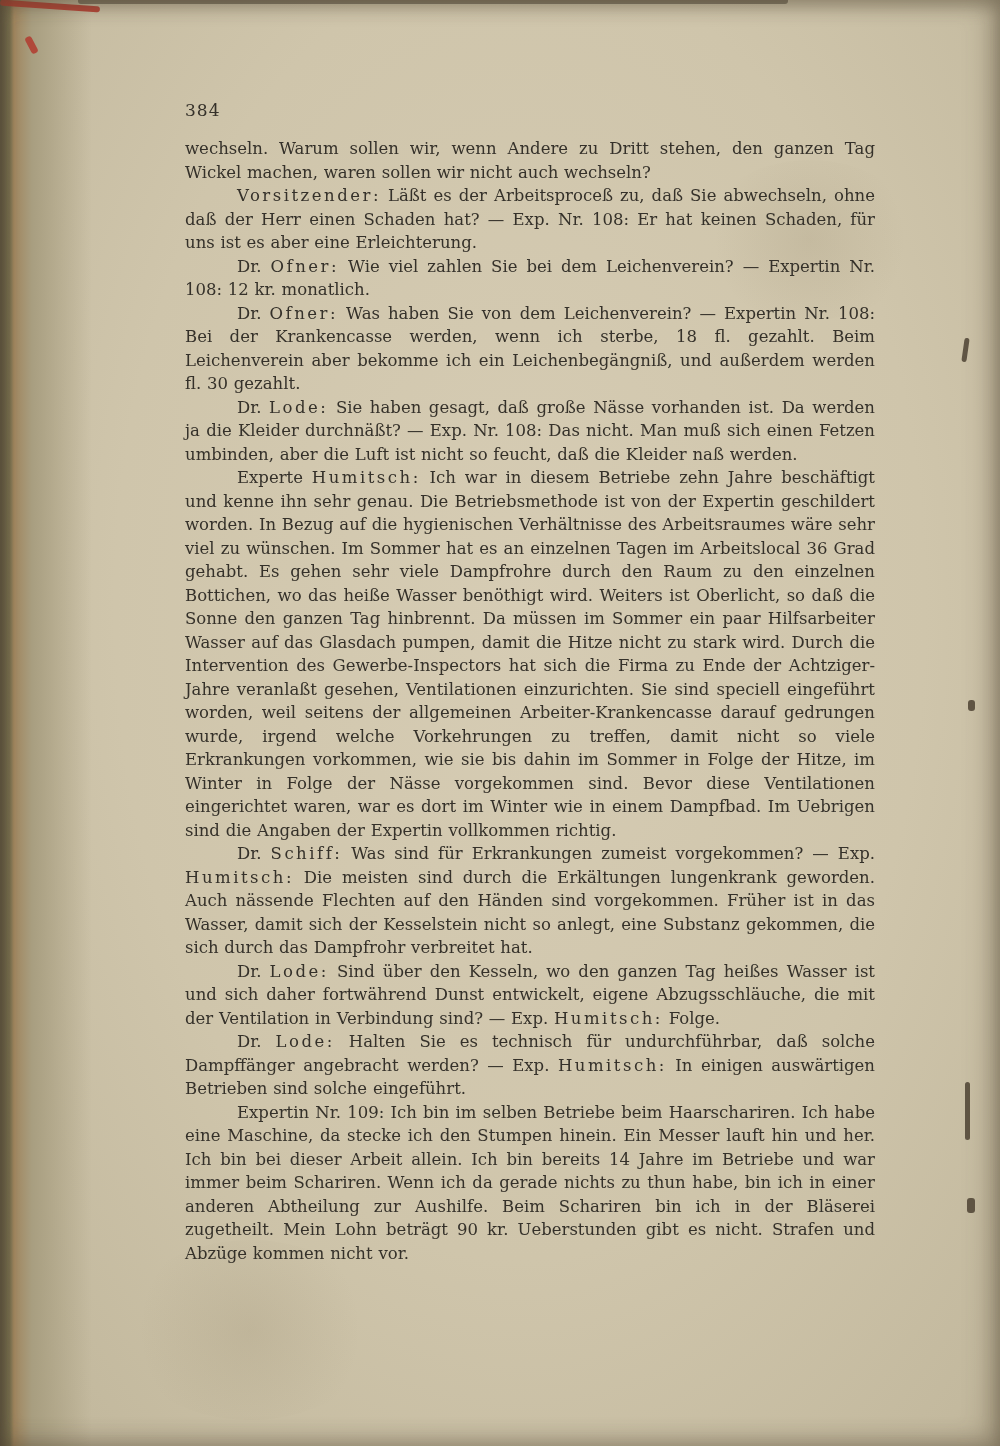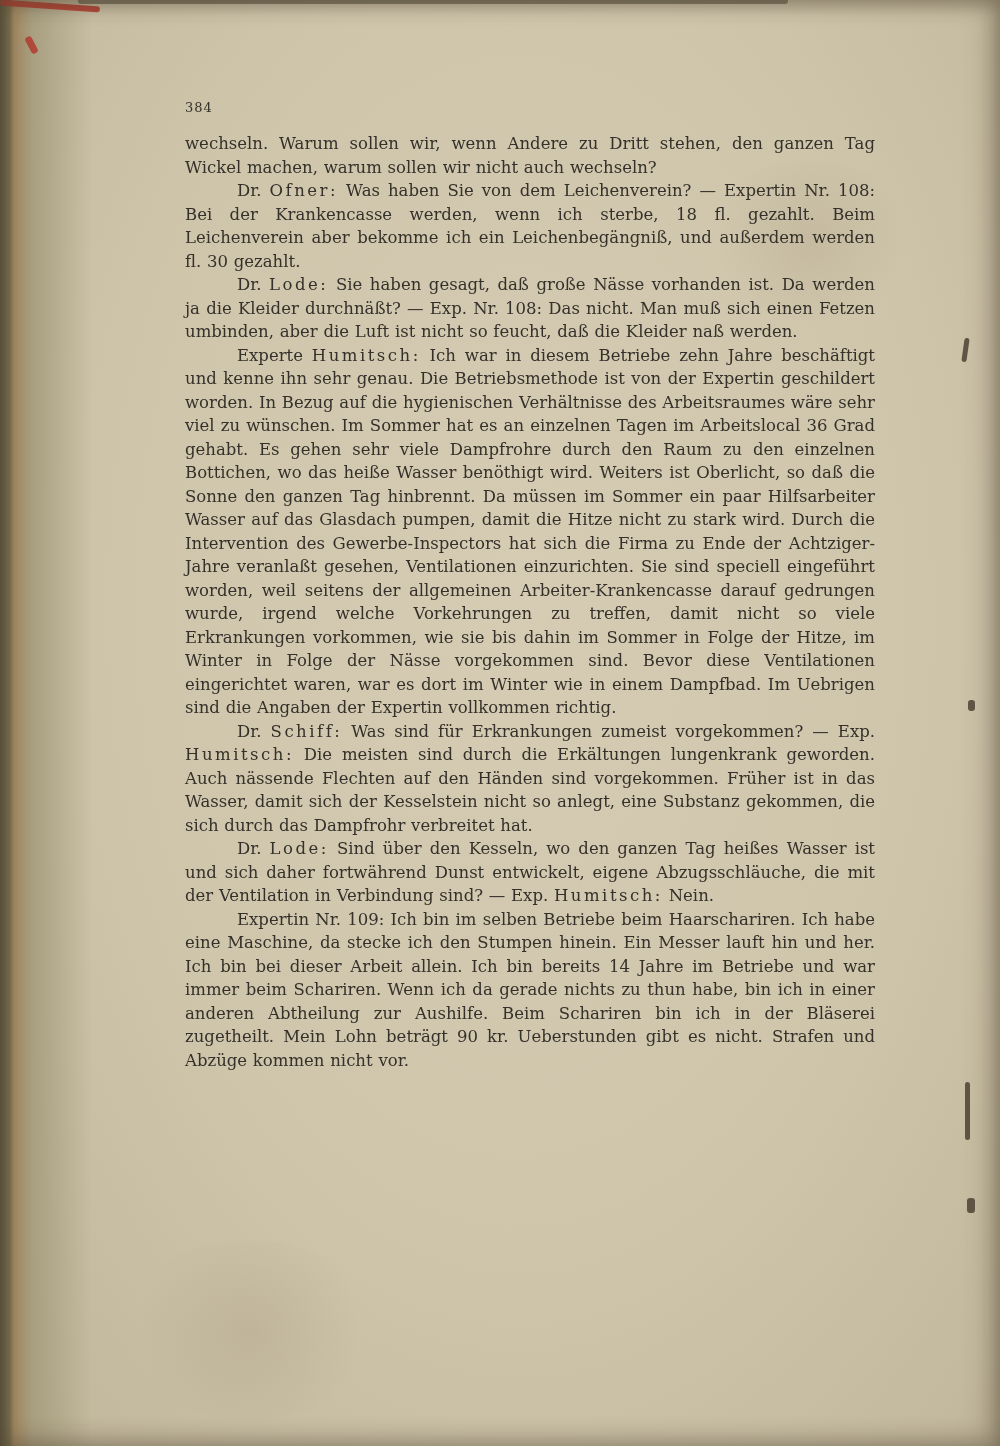--- a/index.html
+++ b/index.html
@@ -84,21 +84,21 @@
     pointer-events: none;
   }
   .s1 { left: 120px; top: 1240px; width: 260px; height: 180px; }
   .s2 { left: 700px; top: 160px; width: 220px; height: 160px; }
   .page-content {
     position: absolute;
     left: 185px; top: 100px;
     width: 690px;
   }
   .page-number {
-    font-size: 13px;
+    font-size: 17px;
     letter-spacing: 1px;
     margin-bottom: 17px;
   }
   .text-block p {
     margin: 0;
     text-align: justify;
     font-size: 16.5px;
     line-height: 23.5px;
     hyphens: auto;
     -webkit-hyphens: auto;
@@ -118,22 +118,25 @@
   <div class="blemish b1"></div>
   <div class="blemish b2"></div>
   <div class="blemish b3"></div>
   <div class="blemish b4"></div>
   <div class="stain s1"></div>
   <div class="stain s2"></div>
 
   <div class="page-content">
     <div class="page-number">384</div>
     <div class="text-block" id="text-block">
-        <p><span>wechseln. Warum sollen wir, wenn Andere zu Dritt stehen, den ganzen Tag Wickel machen, warum sollen wir nicht auch wechseln?</span></p>
+        <p><span>wechseln. Warum sollen wir, wenn Andere zu Dritt stehen, den ganzen Tag Wickel machen, waren sollen wir nicht auch wechseln?</span></p>
+        <p class="indent"><span class="gesperrt">Vorsitzender:</span><span> Läßt es der Arbeitsproceß zu, daß Sie abwechseln, ohne daß der Herr einen Schaden hat? — Exp. Nr. 108: Er hat keinen Schaden, für uns ist es aber eine Erleichterung.</span></p>
+        <p class="indent"><span>Dr. </span><span class="gesperrt">Ofner:</span><span> Wie viel zahlen Sie bei dem Leichenverein? — Expertin Nr. 108: 12 kr. monatlich.</span></p>
         <p class="indent"><span>Dr. </span><span class="gesperrt">Ofner:</span><span> Was haben Sie von dem Leichenverein? — Expertin Nr. 108: Bei der Krankencasse werden, wenn ich sterbe, 18 fl. gezahlt. Beim Leichenverein aber bekomme ich ein Leichenbegängniß, und außerdem werden fl. 30 gezahlt.</span></p>
         <p class="indent"><span>Dr. </span><span class="gesperrt">Lode:</span><span> Sie haben gesagt, daß große Nässe vorhanden ist. Da werden ja die Kleider durchnäßt? — Exp. Nr. 108: Das nicht. Man muß sich einen Fetzen umbinden, aber die Luft ist nicht so feucht, daß die Kleider naß werden.</span></p>
         <p class="indent"><span>Experte </span><span class="gesperrt">Humitsch:</span><span> Ich war in diesem Betriebe zehn Jahre beschäftigt und kenne ihn sehr genau. Die Betriebsmethode ist von der Expertin geschildert worden. In Bezug auf die hygienischen Verhältnisse des Arbeitsraumes wäre sehr viel zu wünschen. Im Sommer hat es an einzelnen Tagen im Arbeitslocal 36 Grad gehabt. Es gehen sehr viele Dampfrohre durch den Raum zu den einzelnen Bottichen, wo das heiße Wasser benöthigt wird. Weiters ist Oberlicht, so daß die Sonne den ganzen Tag hinbrennt. Da müssen im Sommer ein paar Hilfsarbeiter Wasser auf das Glasdach pumpen, damit die Hitze nicht zu stark wird. Durch die Intervention des Gewerbe-Inspectors hat sich die Firma zu Ende der Achtziger-Jahre veranlaßt gesehen, Ventilationen einzurichten. Sie sind speciell eingeführt worden, weil seitens der allgemeinen Arbeiter-Krankencasse darauf gedrungen wurde, irgend welche Vorkehrungen zu treffen, damit nicht so viele Erkrankungen vorkommen, wie sie bis dahin im Sommer in Folge der Hitze, im Winter in Folge der Nässe vorgekommen sind. Bevor diese Ventilationen eingerichtet waren, war es dort im Winter wie in einem Dampfbad. Im Uebrigen sind die Angaben der Expertin vollkommen richtig.</span></p>
         <p class="indent"><span>Dr. </span><span class="gesperrt">Schiff:</span><span> Was sind für Erkrankungen zumeist vorgekommen? — Exp. </span><span class="gesperrt">Humitsch:</span><span> Die meisten sind durch die Erkältungen lungenkrank geworden. Auch nässende Flechten auf den Händen sind vorgekommen. Früher ist in das Wasser, damit sich der Kesselstein nicht so anlegt, eine Substanz gekommen, die sich durch das Dampfrohr verbreitet hat.</span></p>
-        <p class="indent"><span>Dr. </span><span class="gesperrt">Lode:</span><span> Sind über den Kesseln, wo den ganzen Tag heißes Wasser ist und sich daher fortwährend Dunst entwickelt, eigene Abzugsschläuche, die mit der Ventilation in Verbindung sind? — Exp. </span><span class="gesperrt">Humitsch:</span><span> Nein.</span></p>
+        <p class="indent"><span>Dr. </span><span class="gesperrt">Lode:</span><span> Sind über den Kesseln, wo den ganzen Tag heißes Wasser ist und sich daher fortwährend Dunst entwickelt, eigene Abzugsschläuche, die mit der Ventilation in Verbindung sind? — Exp. </span><span class="gesperrt">Humitsch:</span><span> Folge.</span></p>
+        <p class="indent"><span>Dr. </span><span class="gesperrt">Lode:</span><span> Halten Sie es technisch für undurchführbar, daß solche Dampffänger angebracht werden? — Exp. </span><span class="gesperrt">Humitsch:</span><span> In einigen auswärtigen Betrieben sind solche eingeführt.</span></p>
         <p class="indent"><span>Expertin Nr. 109: Ich bin im selben Betriebe beim Haarschariren. Ich habe eine Maschine, da stecke ich den Stumpen hinein. Ein Messer lauft hin und her. Ich bin bei dieser Arbeit allein. Ich bin bereits 14 Jahre im Betriebe und war immer beim Schariren. Wenn ich da gerade nichts zu thun habe, bin ich in einer anderen Abtheilung zur Aushilfe. Beim Schariren bin ich in der Bläserei zugetheilt. Mein Lohn beträgt 90 kr. Ueberstunden gibt es nicht. Strafen und Abzüge kommen nicht vor.</span></p>
       </div>
   </div>
 </div>
 
 </body></html>

